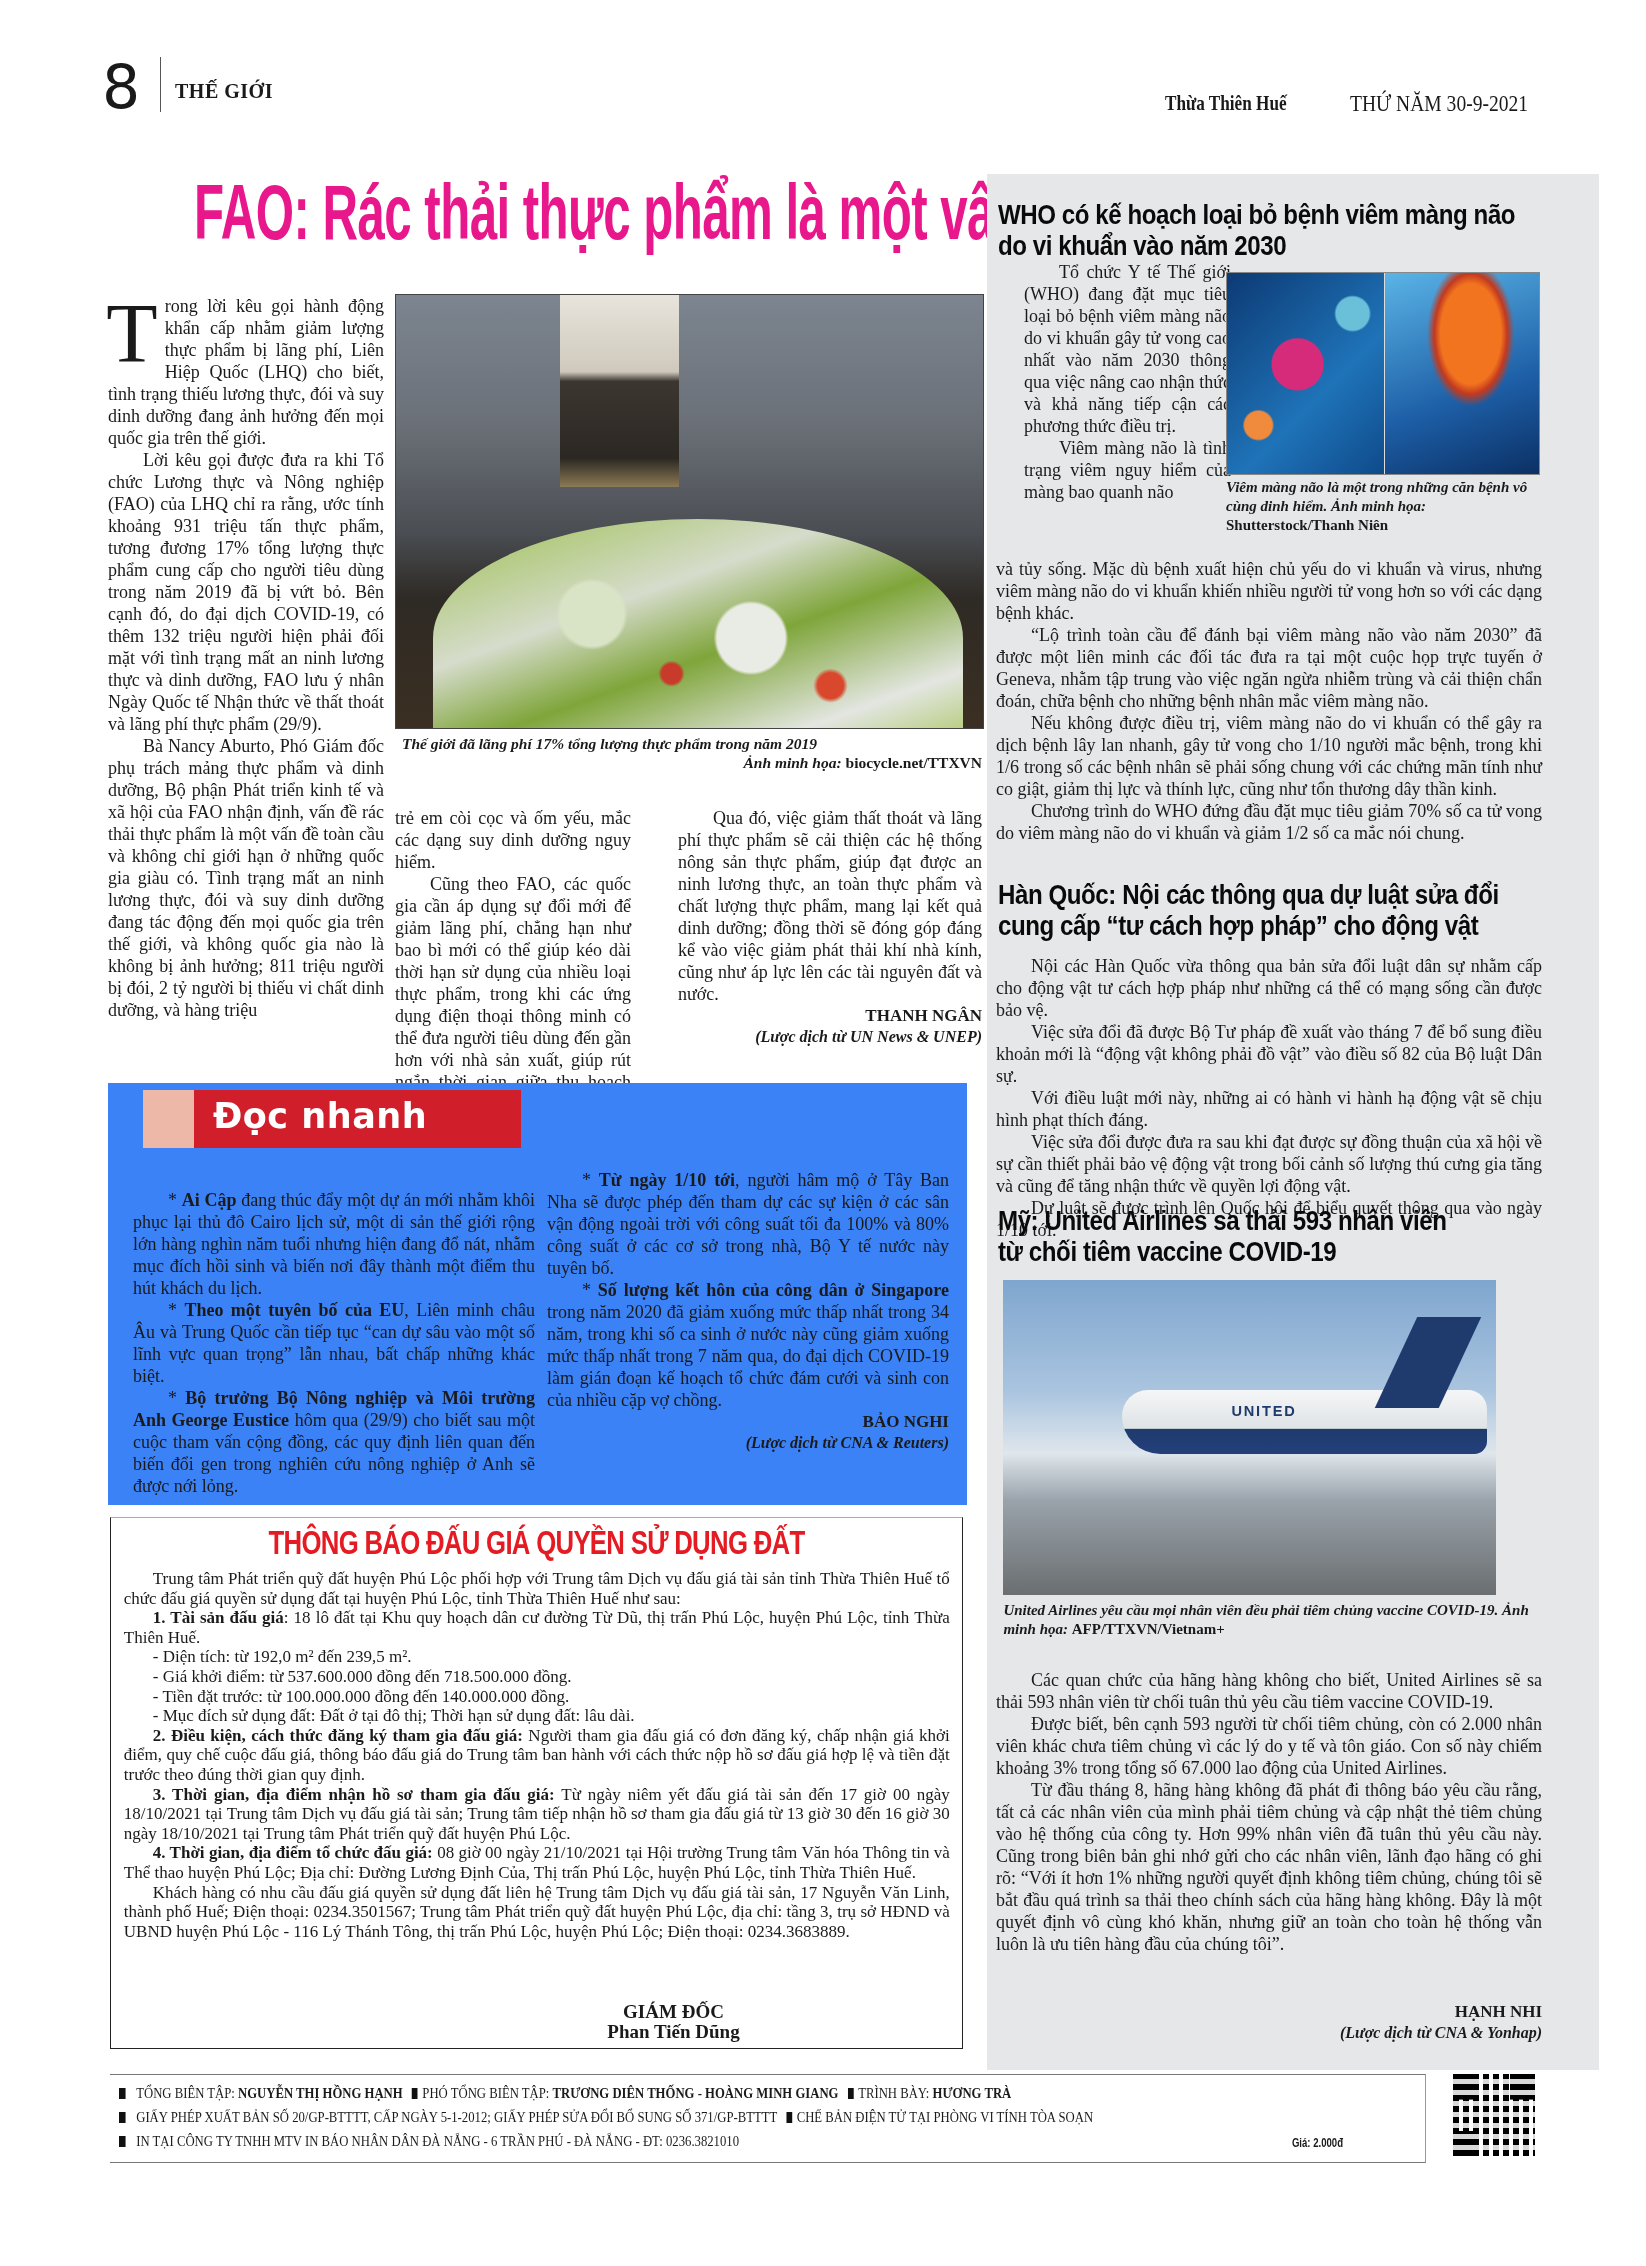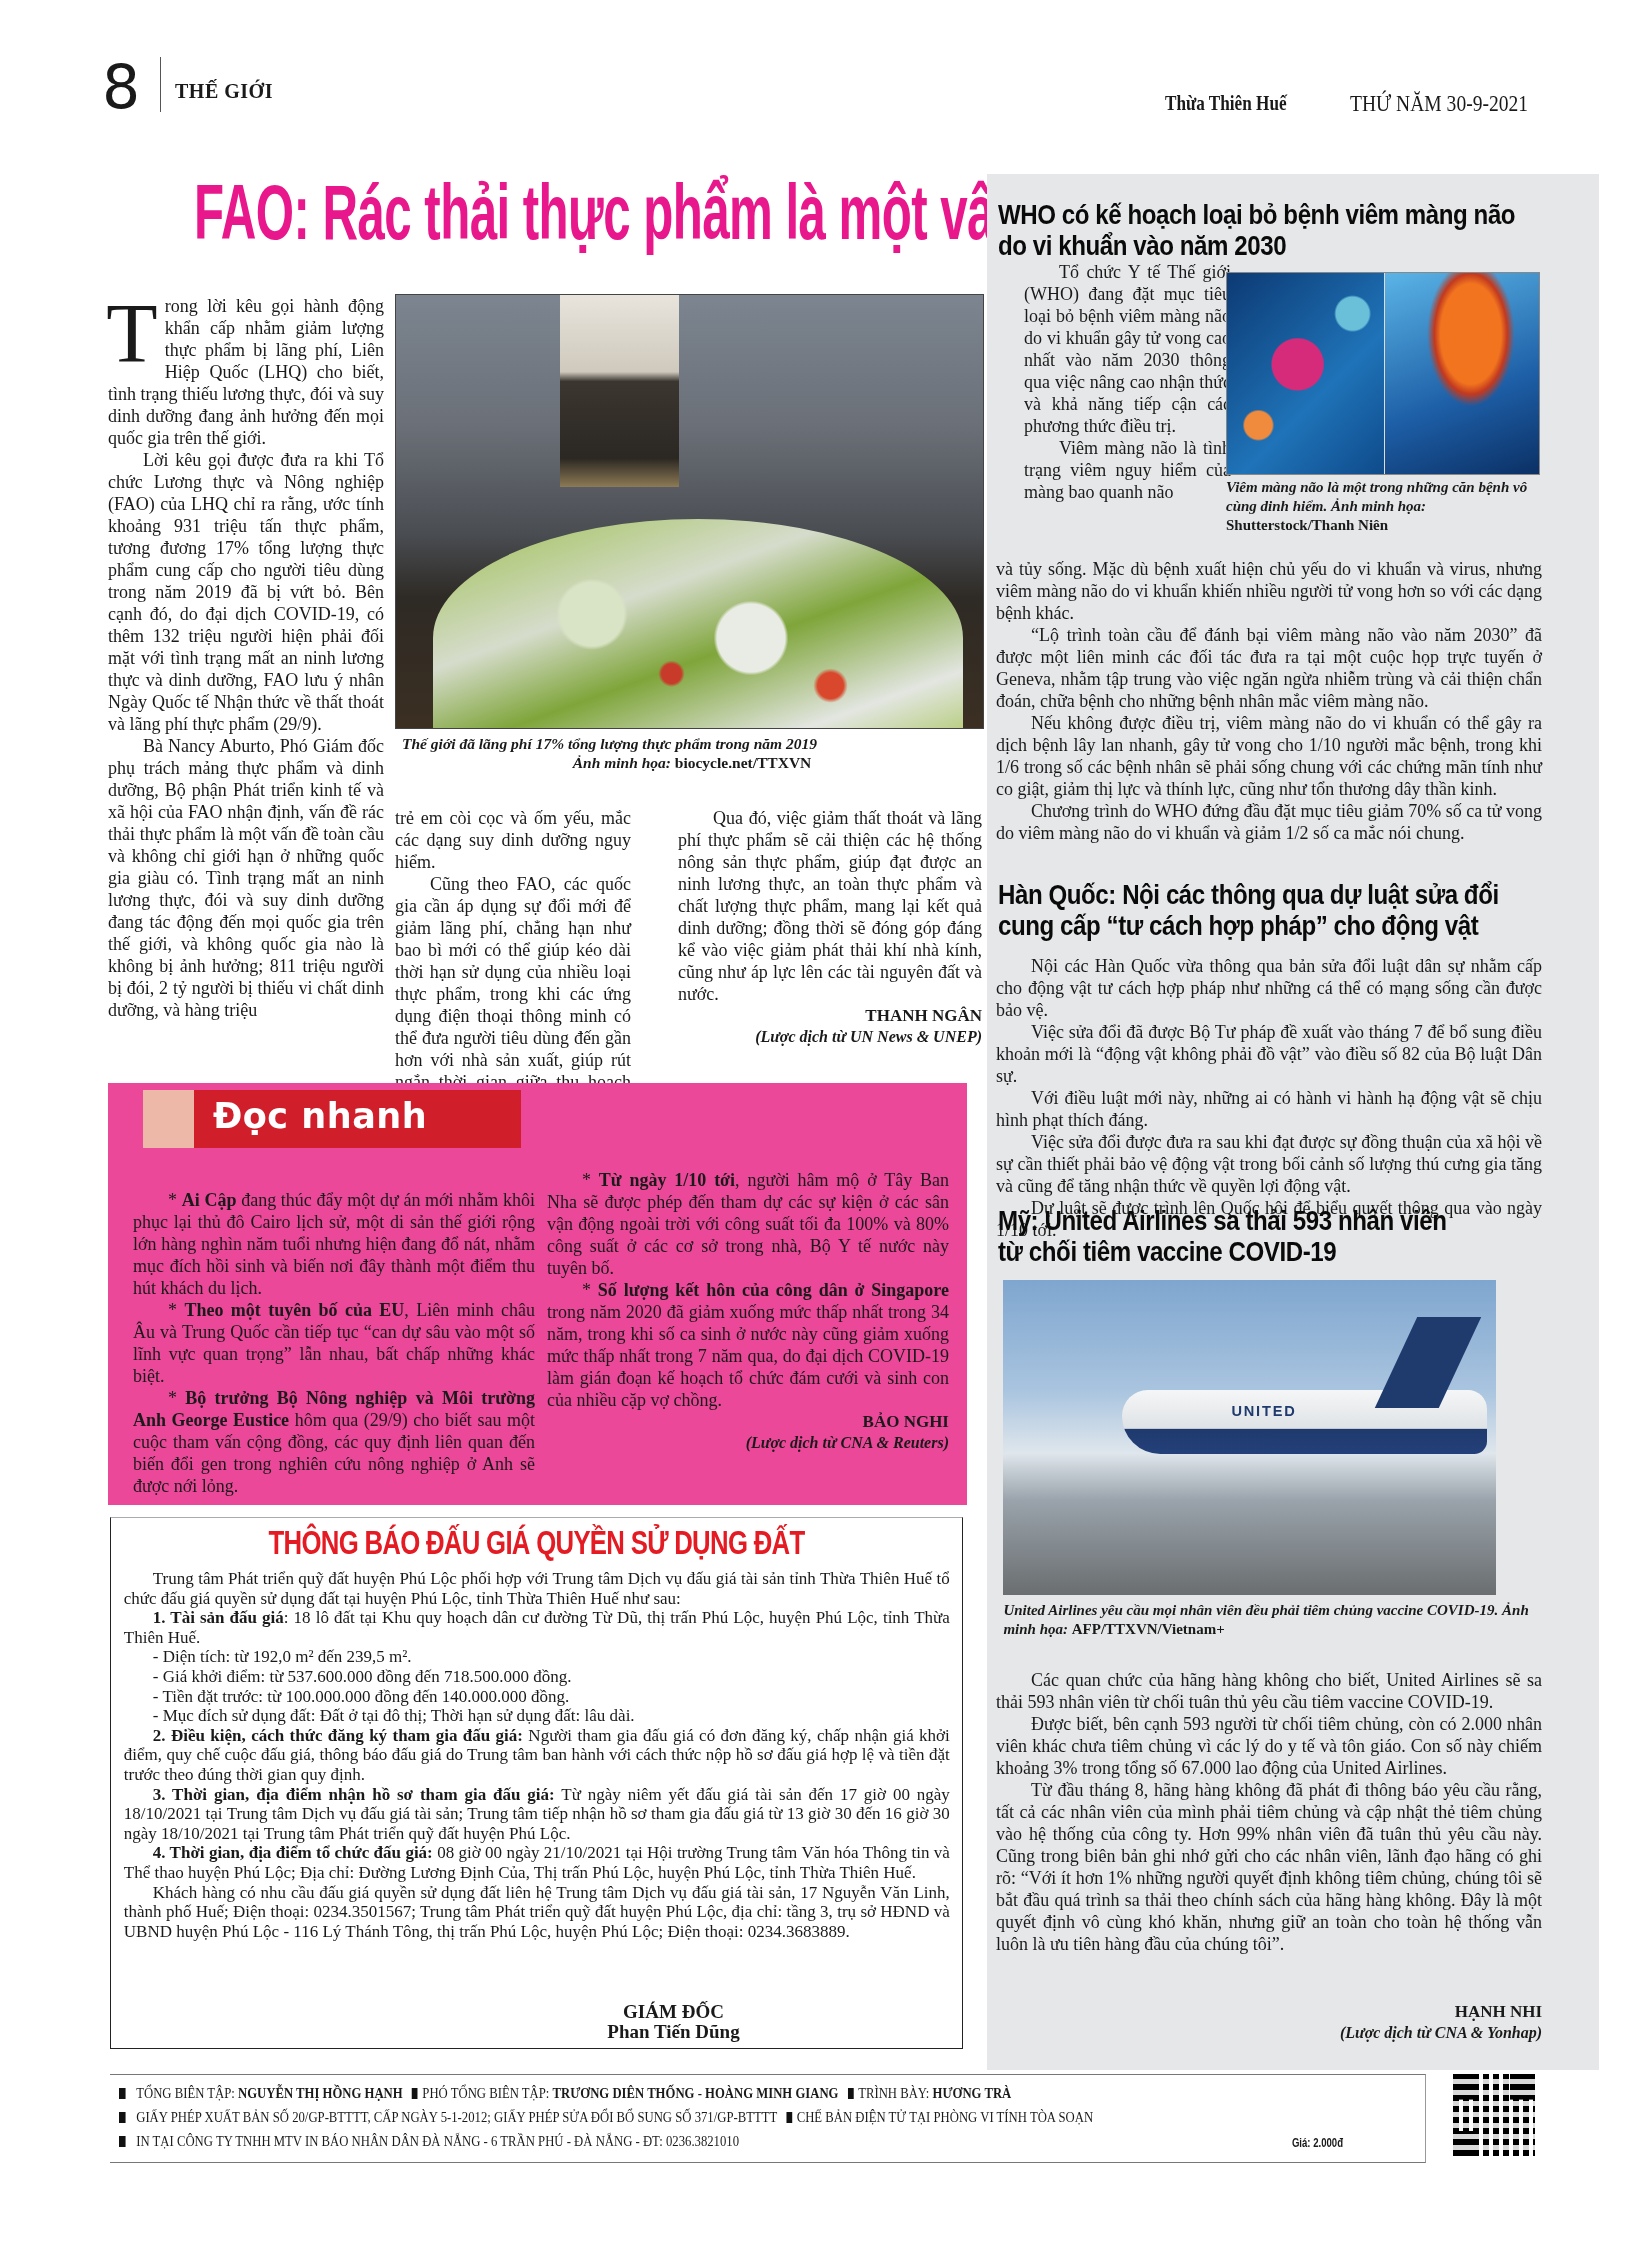--- a/index.html
+++ b/index.html
@@ -17,28 +17,28 @@
   #date { left: 1350px; top: 91px; font-size: 23px; transform: scaleX(0.85); transform-origin: left top; }
   
   #main-headline { left: 194px; top: 167px; width: 1005px; font-size: 77px; line-height: 91px; color: #e8188c; transform: scaleX(0.64); white-space: nowrap; }
   
   #fao-col1 { left: 108px; top: 295px; width: 276px; }
   .dropcap { float: left; font-size: 84px; line-height: 66px; padding: 5.5px 7.3px 0 0; margin-left: -1.8px; }
   #fao-photo { left: 395px; top: 294px; width: 589px; height: 435px; background: linear-gradient(180deg,#7c8590 0%,#6b7078 30%,#4a4d52 55%,#2e2a25 70%,#3b2f22 100%); overflow: hidden; border: 0.9px solid #444; }
   .truck { position: absolute; left: 164px; top: 0; width: 119px; height: 192px; background: linear-gradient(180deg,#e8e4dc 0%,#cfc9bd 40%,#3b3630 45%,#2b2722 85%,#8d7a55 100%); }
   .pile { position: absolute; left: 37px; top: 224px; width: 530px; height: 238px; border-radius: 50% 50% 0 0; background: radial-gradient(circle at 30% 40%,#d9e3c5 0 8%,transparent 9%), radial-gradient(circle at 60% 50%,#e9ece5 0 10%,transparent 11%), radial-gradient(circle at 45% 65%,#c83b2a 0 3%,transparent 4%), radial-gradient(circle at 75% 70%,#d9472c 0 3%,transparent 4%), linear-gradient(160deg,#9cbf4f 0%,#d6dccc 35%,#7fa53a 55%,#e3e6e1 80%,#a6c45a 100%); }
   #fao-caption { left: 402px; top: 734px; width: 580px; font-size: 15.5px; line-height: 19px; font-style: italic; font-weight: bold; }
-  #fao-caption .credit { text-align: center; display: block; }
+  #fao-caption .credit { text-align: right; display: block; }
   #fao-caption .credit b { font-style: normal; }
   #fao-col2 { left: 395px; top: 807px; width: 236px; }
   #fao-col3 { left: 626px; top: 807px; width: 356px; }
   .byline { text-align: right; font-weight: bold; font-size: 17px; line-height: 21px; }
   .source { text-align: right; font-style: italic; font-weight: bold; font-size: 16px; line-height: 21px; }
   
-  #quick { left: 108px; top: 1083px; width: 859px; height: 422px; background: #ec4899; }
+  #quick { left: 108px; top: 1083px; width: 859px; height: 422px; background: #3b82f6; }
   #quick-tab-pale { left: 35px; top: 7.3px; width: 51px; height: 58px; background: #eeb8a8; }
   #quick-tab { left: 86px; top: 7.3px; width: 327px; height: 58px; background: #d01f2b; }
   #quick-title { left: 105px; top: 12.8px; font-family: "DejaVu Sans", sans-serif; font-weight: bold; font-size: 35px; color: #fff; letter-spacing: 0.5px; }
   #quick-c1 { left: 25px; top: 106px; width: 402px; }
   #quick-c2 { left: 439px; top: 86px; width: 402px; }
   #quick p.body { font-size: 18px; line-height: 22px; }
   
   #auction { left: 110px; top: 1517px; width: 853px; height: 532px; border: 1.8px solid #222; border-top: 0.9px solid #aaa; }
   #auction-title { left: 0; top: 5.5px; width: 100%; text-align: center; font-size: 33px; color: #e41b23; transform: scaleX(0.78); transform-origin: center top; white-space: nowrap; }
   #auction-body { left: 12.8px; top: 51px; width: 826px; }

